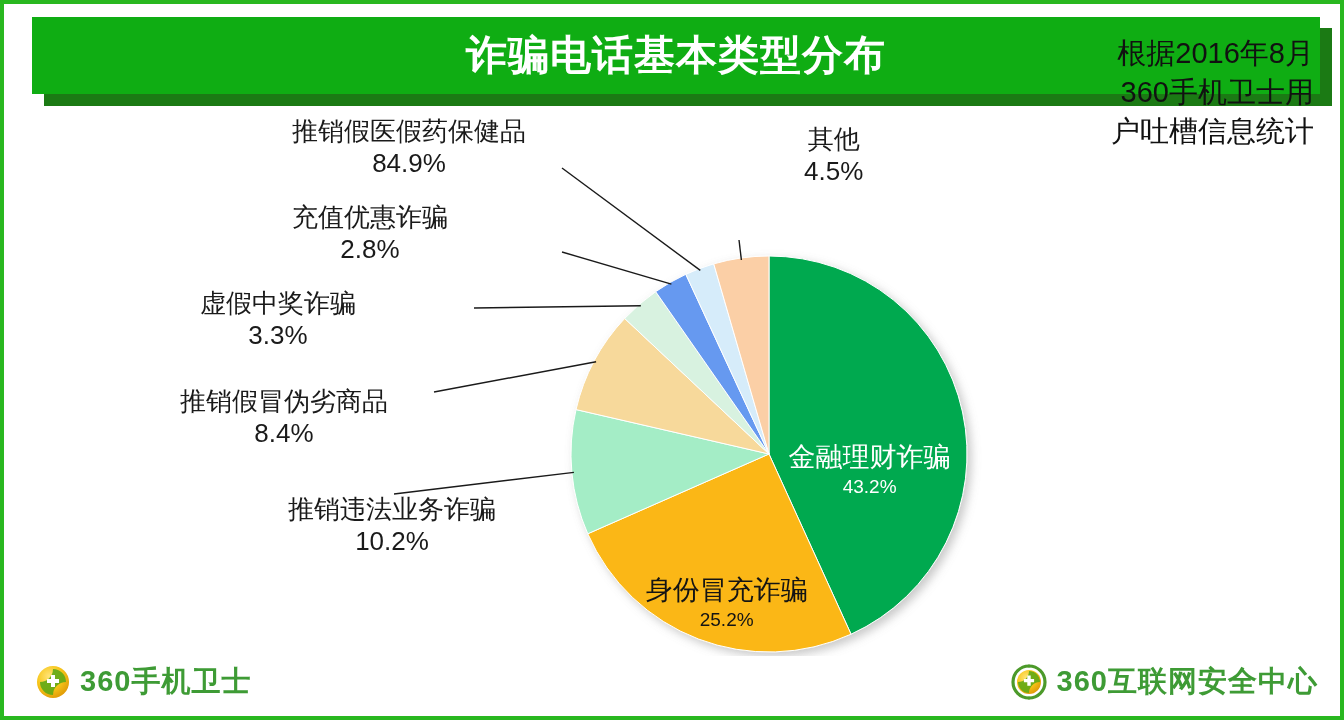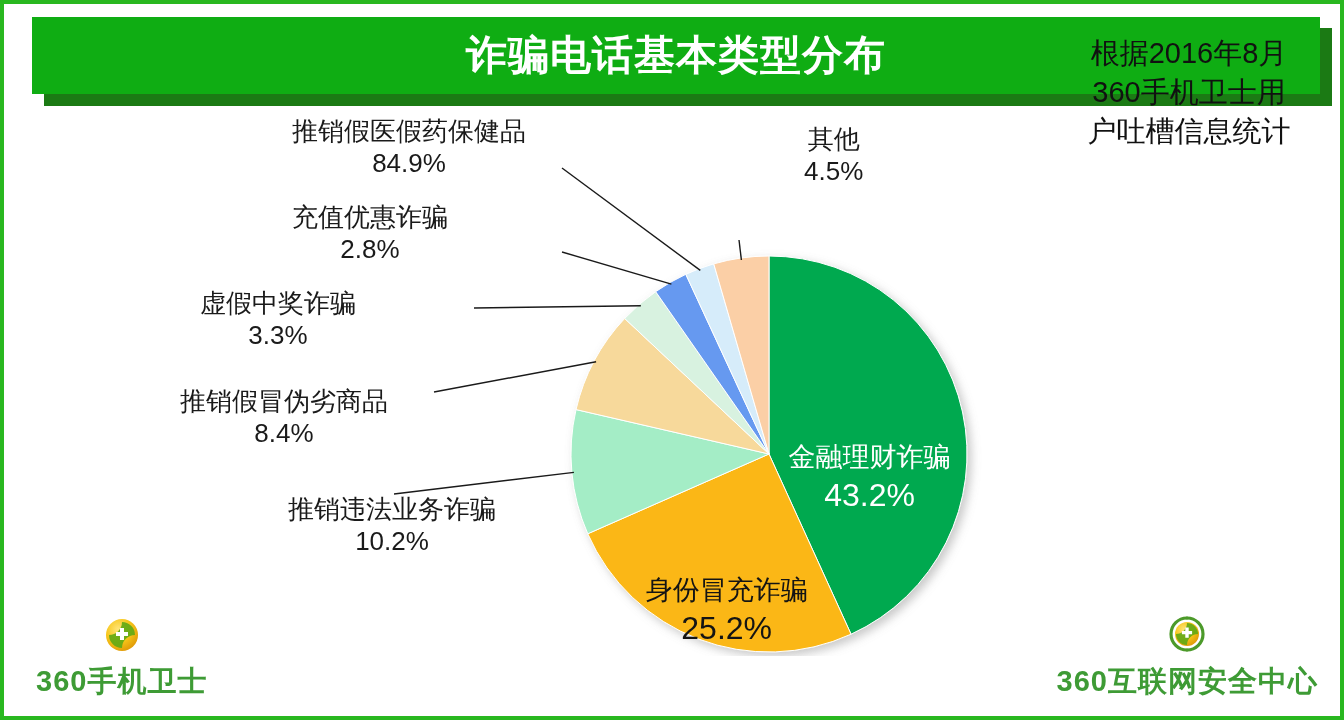--- a/index.html
+++ b/index.html
@@ -83,52 +83,51 @@
   .slice-label .pct { display: block; }
   .inner-label {
     position: absolute;
     text-align: center;
     line-height: 1.3;
     white-space: nowrap;
     margin-top: 44px;
   }
   .inner-label.on-green { color: #ffffff; font-size: 27px; }
   .inner-label.on-amber { color: #141414; font-size: 27px; }
-  .inner-label .pct { display: block; font-size: 32px; }
+  .inner-label .pct { display: block; font-size: 19px; }
 
   
   #source-note {
     position: absolute;
     right: 26px;
     top: 30px;
     width: 250px;
     font-size: 29px;
     line-height: 1.35;
     color: #111111;
-    text-align: center;
+    text-align: right;
     z-index: 5;
   }
   #source-note span { display: block; }
 
   
   #footer {
     position: absolute;
     left: 0;
     bottom: 0;
     width: 1336px;
     height: 64px;
     z-index: 6;
   }
   .logo {
     position: absolute;
     display: flex;
     align-items: center;
     gap: 10px;
     bottom: 14px;
-    flex-direction: column;
   }
   #logo-left  { left: 32px; }
   #logo-right { right: 22px; }
   .logo-text {
     font-size: 29px;
     font-weight: bold;
     color: #3e9b35;
     letter-spacing: 1px;
     white-space: nowrap;
   }

